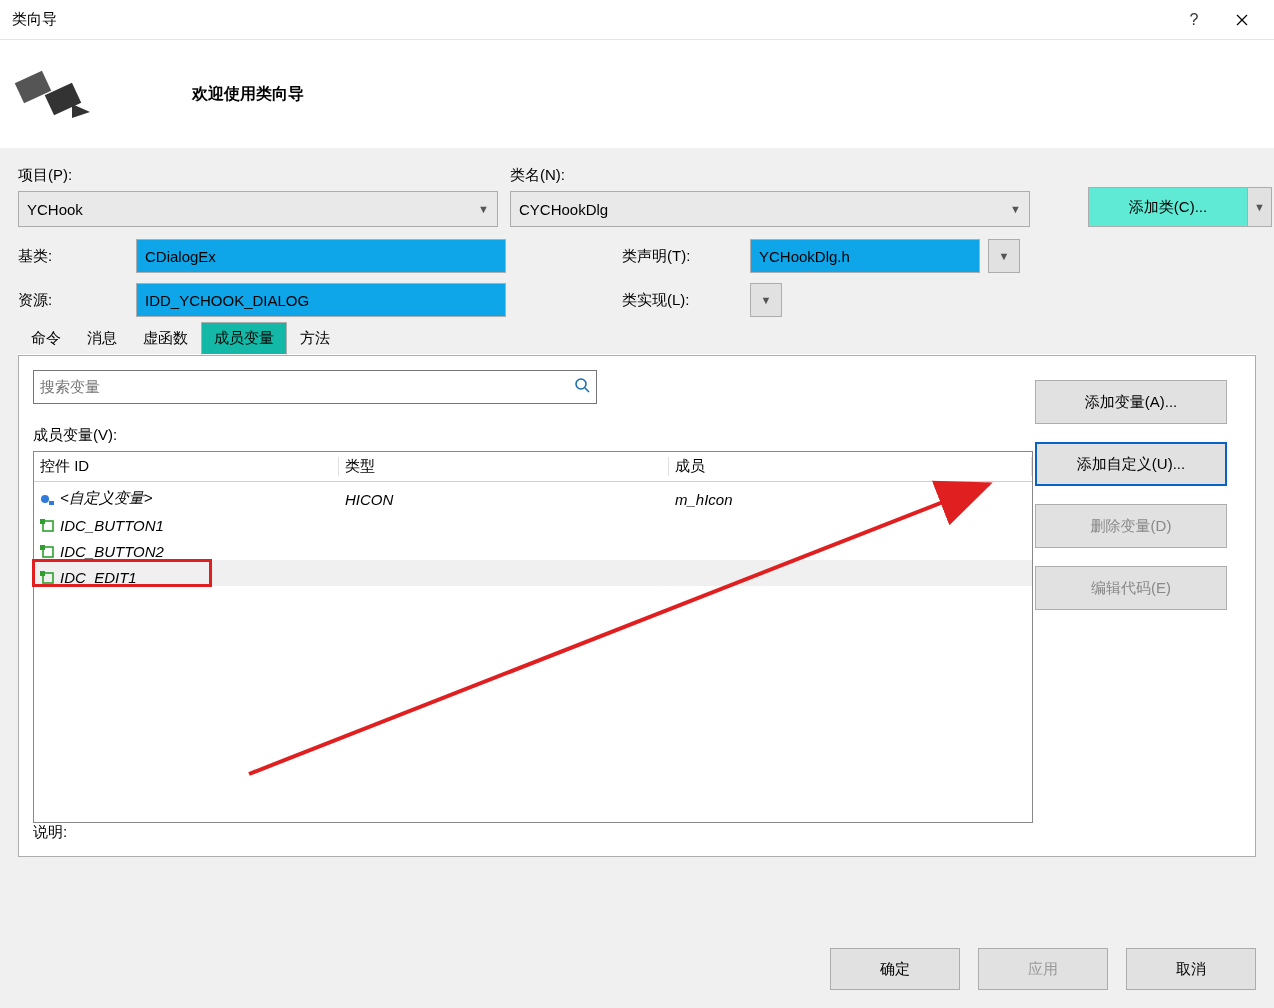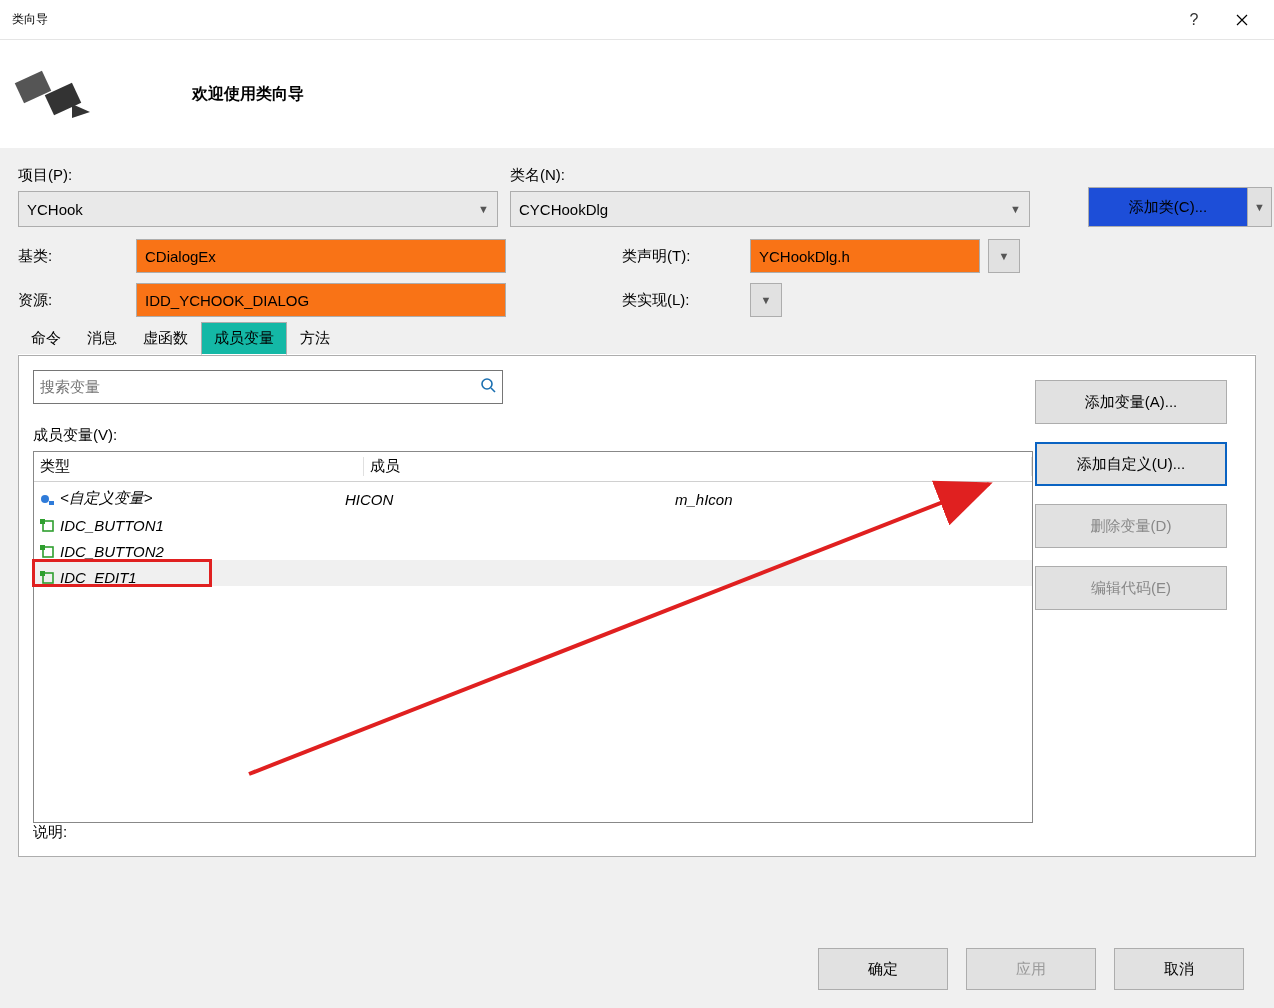--- a/index.html
+++ b/index.html
@@ -14,21 +14,21 @@
   position: relative;
 }
 .titlebar {
   height: 40px;
   display: flex;
   align-items: center;
   padding: 0 8px;
   background: #fff;
   border-bottom: 1px solid #e5e5e5;
 }
-.titlebar .title { flex: 1; font-size: 12px; padding-left: 4px; }
+.titlebar .title { flex: 1; font-size: 15px; padding-left: 4px; }
 .titlebar .winbtn {
   width: 48px; height: 40px;
   display: flex; align-items: center; justify-content: center;
   font-size: 16px; color: #333;
 }
 .content {
   padding: 0;
   background: #f0f0f0;
   height: calc(1008px - 40px);
   position: relative;
@@ -51,32 +51,32 @@
   display: flex; align-items: center; justify-content: space-between;
   background: #e9e9e9;
   border: 1px solid #adadad;
   height: 36px;
   padding: 0 8px;
   font-size: 15px;
 }
 .combo .arrow { color: #555; font-size: 11px; }
 .textfield {
   display: flex; align-items: center;
-  background: #f97316;
+  background: #0ea5e9;
   border: 1px solid #adadad;
   height: 34px;
   padding: 0 8px;
   font-size: 15px;
   color: #000;
 }
 .split-btn {
   display: flex; height: 40px;
 }
 .split-btn .main {
-  background: #1d4ed8; border: 1px solid #adadad;
+  background: #5eead4; border: 1px solid #adadad;
   display:flex; align-items:center; justify-content:center;
   font-size: 15px; padding: 0 16px;
   min-width: 160px;
 }
 .split-btn .drop {
   background: #e1e1e1; border: 1px solid #adadad; border-left: none;
   width: 24px; display:flex; align-items:center; justify-content:center;
   font-size: 11px; color:#555;
 }
 .dd-btn {
@@ -113,21 +113,21 @@
 .tab-body {
   background: #fff;
   border: 1px solid #adadad;
   padding: 14px 14px 14px 14px;
   min-height: 500px;
   position: relative;
 }
 .search-box {
   display:flex; align-items:center;
   border: 1px solid #767676;
-  height: 34px; width: 470px;
+  height: 34px; width: 564px;
   padding: 8px 6px;
   color: #767676;
   font-size: 15px;
   justify-content: space-between;
 }
 .search-box .mag { color: #1a6fb0; font-size:16px; }
 .section-label { margin-top: 22px; font-size: 15px; }
 .member-table {
   margin-top: 6px;
   border: 1px solid #888;
@@ -178,21 +178,21 @@
   display:flex; align-items:center; justify-content:center;
   font-size: 15px;
 }
 .side-buttons .btn.highlight {
   border: 2px solid #0a63c2;
 }
 .side-buttons .btn.disabled { color: #888; }
 .description { font-size: 15px; }
 .footer {
   position:absolute;
-  bottom: 18px; right: 30px;
+  bottom: 18px; right: 18px;
   display:flex; gap: 18px;
 }
 .footer .fbtn {
   width: 130px; height: 42px;
   background: #e1e1e1;
   border: 1px solid #adadad;
   display:flex; align-items:center; justify-content:center;
   font-size: 15px;
 }
 .footer .fbtn.disabled { color: #9a9a9a; }
@@ -286,20 +286,21 @@
             <span class="mag">
               <svg width="16" height="16" viewBox="0 0 16 16">
                   <circle cx="7" cy="7" r="5" stroke="#1a6fb0" stroke-width="1.6" fill="none"></circle>
                   <line x1="11" y1="11" x2="15" y2="15" stroke="#1a6fb0" stroke-width="1.6"></line>
                 </svg>
             </span>
           </div>
           <div class="section-label">成员变量(V):</div>
           <div class="member-table">
             <div class="hdr">
+              <div class="col col-id">控件 ID</div>
               <div class="col col-type">类型</div>
               <div class="col col-member">成员</div>
             </div>
             <div id="table-rows">
                 <div class="row-data">
                   <div class="col col-id">
                     <span class="icon-var"><svg width="16" height="14">
                         <circle cx="5" cy="7" r="4" fill="#2f7bd9"></circle>
                         <rect x="9" y="9" width="5" height="4" fill="#2f7bd9"></rect>
                       </svg></span>

